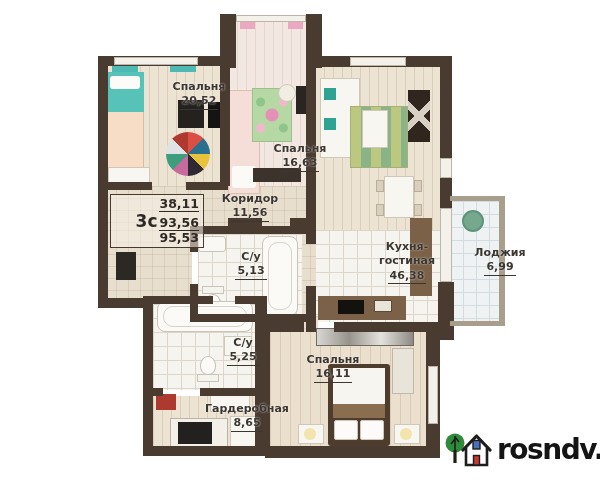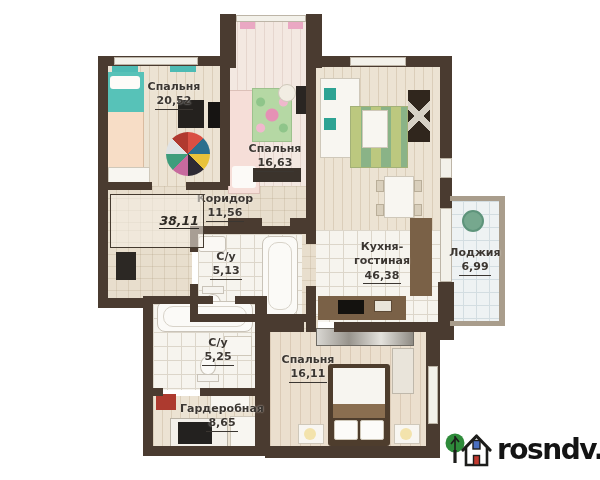--- a/index.html
+++ b/index.html
@@ -16,27 +16,27 @@
   
   .w{position:absolute;background:#4a3b30;z-index:3;}
   .wl{position:absolute;background:#a99d8c;z-index:3;}
   .ww{position:absolute;background:#f3f1ea;border:1px solid #bdb5a7;z-index:4;box-sizing:border-box;}
   
   .f{position:absolute;z-index:2;box-sizing:border-box;}
   .white-f{background:#f8f6f1;border:1px solid #cfc8ba;}
   
   .room-label{position:absolute;z-index:6;display:flex;flex-direction:column;align-items:center;
               text-align:center;color:#3b3631;font-size:11px;font-weight:bold;line-height:1.3;
-              text-shadow:0 0 2px rgba(255,255,255,.8);}
+              text-shadow:0 0 2px rgba(255,255,255,.8);margin-left:25px;}
   .ra{border-bottom:1px solid #3b3631;padding:0 2px;}
   
   .spec{position:absolute;left:110px;top:194px;width:84px;height:50px;border:1.5px solid #443a2f;
         background:rgba(246,241,232,.55);z-index:6;display:flex;flex-direction:column;justify-content:center;
         padding:1px 4px;color:#2d2924;font-weight:bold;}
-  .spec-row{display:flex;justify-content:flex-end;align-items:baseline;line-height:1.12;font-size:12.5px;gap:2px;font-style:italic;}
+  .spec-row{display:flex;justify-content:flex-end;align-items:baseline;line-height:1.12;font-size:12.5px;gap:2px;}
   .spec-type{font-size:17px;}
   .u{border-bottom:1.5px solid #2d2924;}
   
   .brand{position:absolute;left:444px;top:427px;display:flex;align-items:center;gap:5px;z-index:8;
          text-decoration:none;cursor:pointer;}
   .brand-text{font-size:28px;font-weight:bold;color:#141414;letter-spacing:-1.5px;}
   .xdecor{background-image:linear-gradient(45deg,transparent 44%,#d6d0c5 44% 56%,transparent 56%),
           linear-gradient(-45deg,transparent 44%,#d6d0c5 44% 56%,transparent 56%);}
 </style>
 </head>
@@ -205,20 +205,27 @@
   </div>
   <div class="room-label" style="left:277px;top:353px;width:62px;">
     <span>Спальня</span>
     <span class="ra">16,11</span>
   </div>
 
   <div class="spec">
     <div class="spec-row">
       <span class="u">38,11</span>
     </div>
+    <div class="spec-row">
+      <span class="spec-type">3с</span>
+      <span class="u">93,56</span>
+    </div>
+    <div class="spec-row">
+      <span>95,53</span>
+    </div>
   </div>
 
   <a class="brand">
     <svg width="48" height="44" viewBox="0 0 48 44">
       <circle cx="11" cy="16" r="9.5" fill="#2e8b3a"></circle>
       <path d="M11 12 L7 17 M11 10 L15 15 M11 9 L11 24" stroke="#1d1d1b" stroke-width="1.6" fill="none"></path>
       <rect x="9.4" y="23" width="3.2" height="13" fill="#1d1d1b"></rect>
       <path d="M22 21 V38 H43 V21" fill="#ffffff" stroke="#1d1d1b" stroke-width="2.6"></path>
       <path d="M19 23 L32.5 9 L46 23" fill="none" stroke="#1d1d1b" stroke-width="3.2" stroke-linecap="round" stroke-linejoin="round"></path>
       <rect x="29" y="13.5" width="7" height="8.5" fill="#4a6fc0" stroke="#1d1d1b" stroke-width="1.4"></rect>

